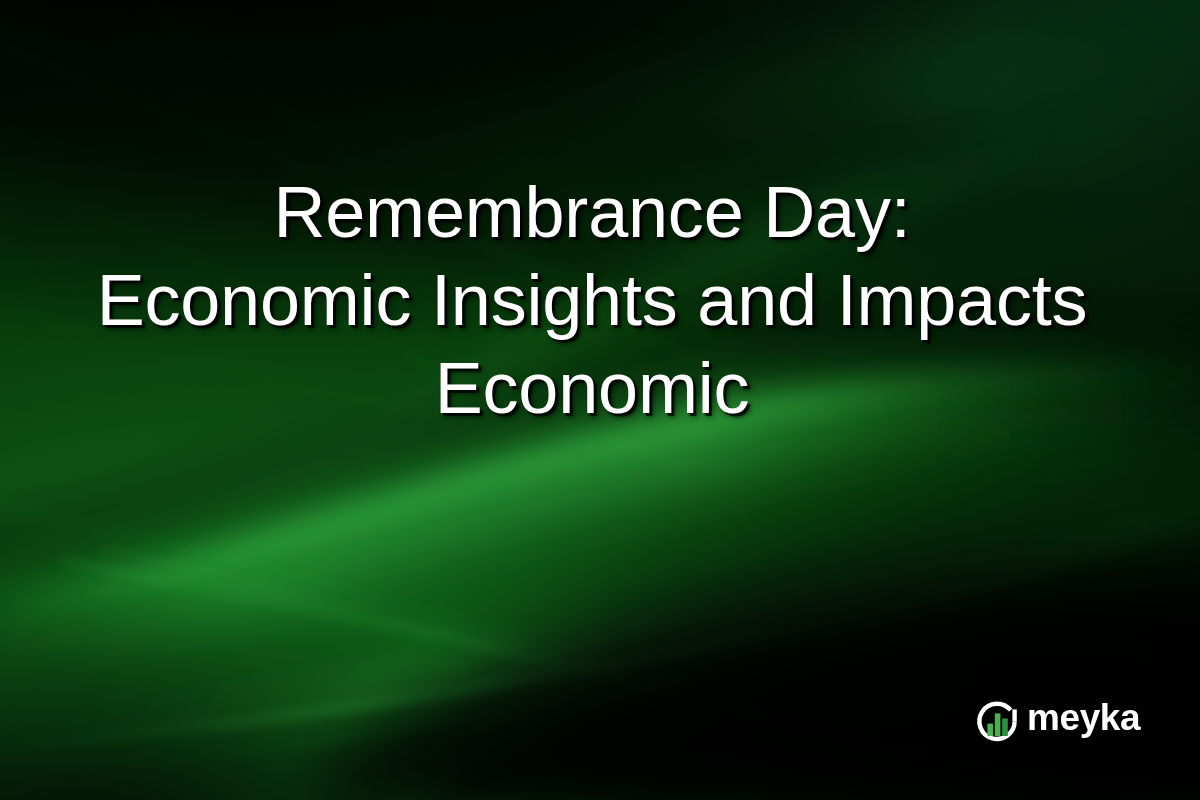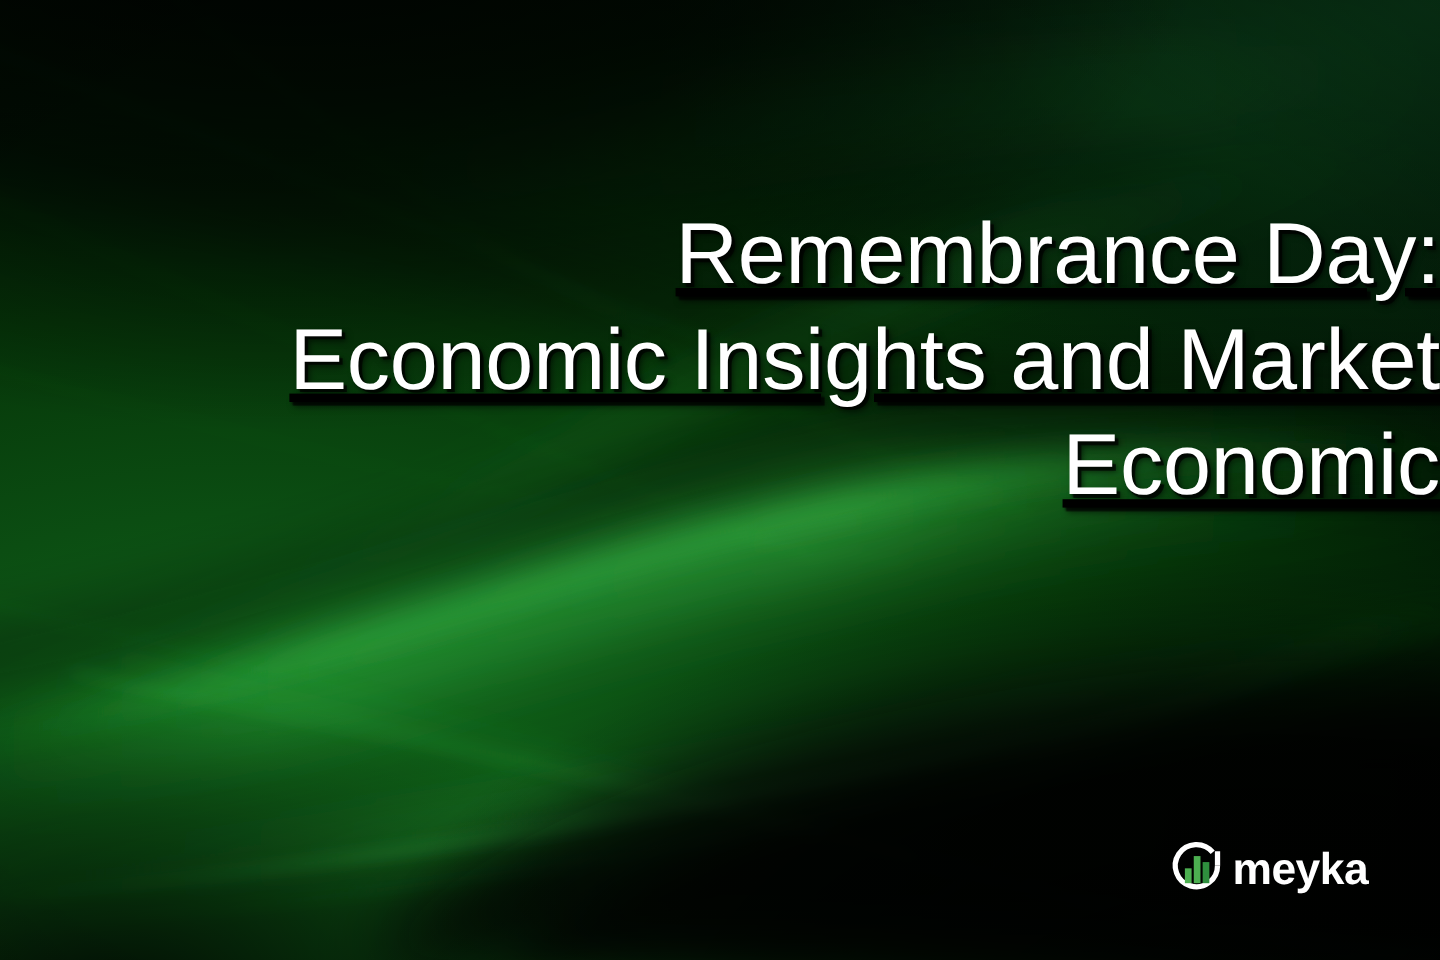--- a/index.html
+++ b/index.html
@@ -41,46 +41,45 @@
   #bg-vignette {
     background: radial-gradient(110% 105% at 45% 55%, rgba(0,0,0,0) 52%, rgba(0,0,0,0.45) 84%, rgba(0,0,0,0.78) 100%);
   }
   #bg-waves { mix-blend-mode: screen; }
   #bg-shadowwaves { mix-blend-mode: multiply; }
 
   
   #title-block {
     position: absolute;
     left: 0;
-    right: 0;
+    right: 16px;
     top: 168px;
-    text-align: right;
+    text-align: center;
     z-index: 6;
-    text-decoration: underline;
   }
   .title-line {
     color: #ffffff;
     font-size: 72px;
     line-height: 88px;
     font-weight: 400;
     letter-spacing: -0.2px;
     white-space: nowrap;
     text-shadow:
        3px 3px 0 rgba(0,0,0,0.62),
        4px 4px 5px rgba(0,0,0,0.55),
        2px 2px 2px rgba(0,0,0,0.5);
   }
 
   
   #logo {
     position: absolute;
     left: 972px;
     top: 698px;
     display: flex;
-    align-items: center;
+    align-items: flex-start;
     gap: 5px;
     z-index: 7;
   }
   #logo-mark { width: 50px; height: 50px; display: block; }
   #logo-word {
     color: #ffffff;
     font-size: 37px;
     line-height: 37px;
     font-weight: 600;
     letter-spacing: -0.4px;
@@ -212,21 +211,21 @@
       <path d="M-60,120 C 200,150 420,210 640,280 C 850,346 1040,380 1260,396" stroke="#0d0d0d" stroke-width="50" fill="none" opacity="0.5"></path>
     </g>
   </svg>
 
   <div class="bg-layer" id="bg-topdark"></div>
   <div class="bg-layer" id="bg-bottomdark"></div>
   <div class="bg-layer" id="bg-vignette"></div>
 
   <div id="title-block">
     <div class="title-line">Remembrance Day:</div>
-    <div class="title-line">Economic Insights and Market</div>
+    <div class="title-line">Economic Insights and Impacts</div>
     <div class="title-line">Economic</div>
   </div>
 
   <div id="logo">
     <svg id="logo-mark" viewBox="0 0 50 50">
 
       <path d="M38.6,12.2 A17.6,17.6 0 1 0 42.6,23.2" fill="none" stroke="#ffffff" stroke-width="4.4" stroke-linecap="butt"></path>
 
       <path d="M42.6,23.2 L42.6,11.4" fill="none" stroke="#ffffff" stroke-width="4.4" stroke-linecap="butt"></path>
 

